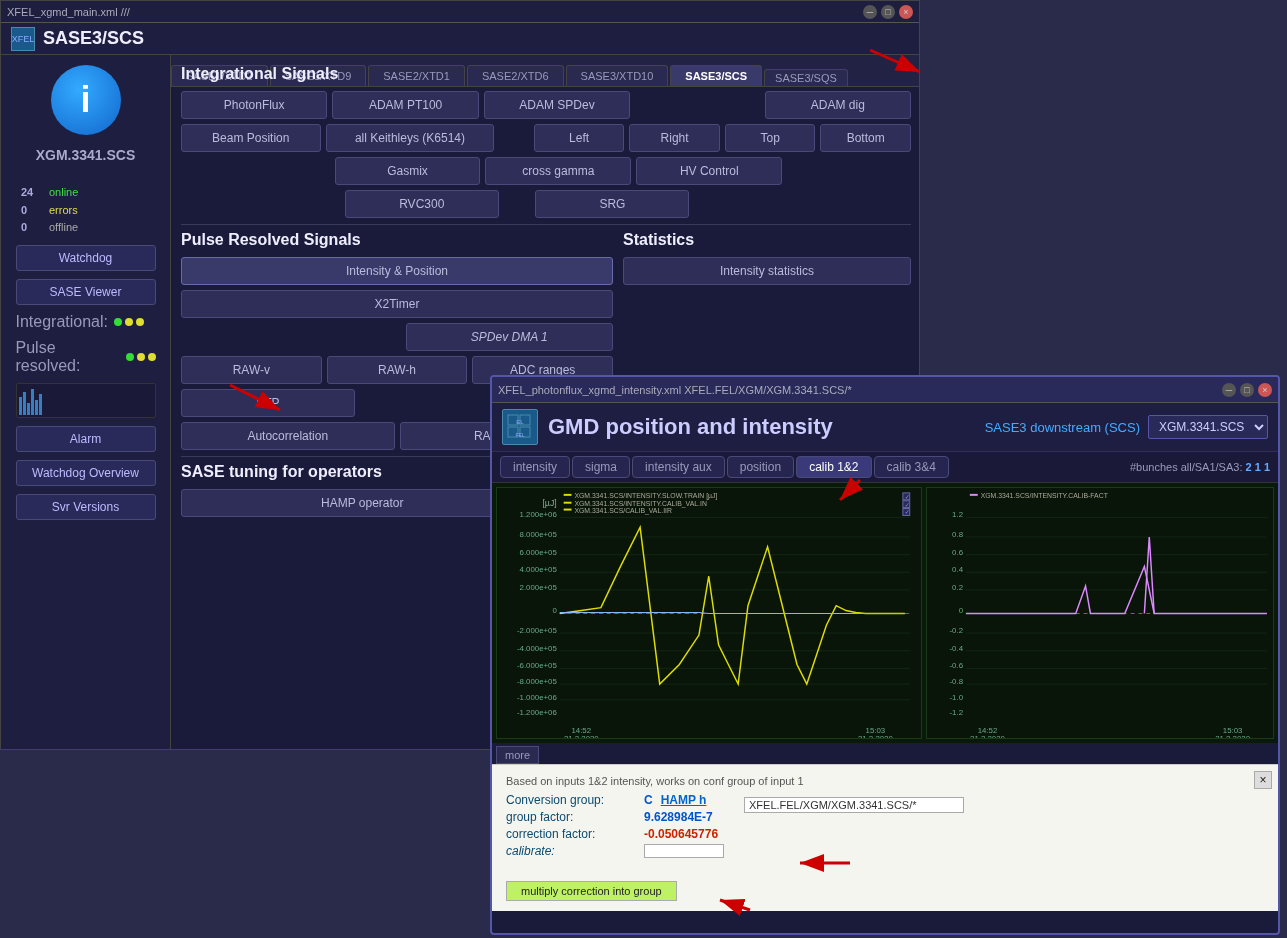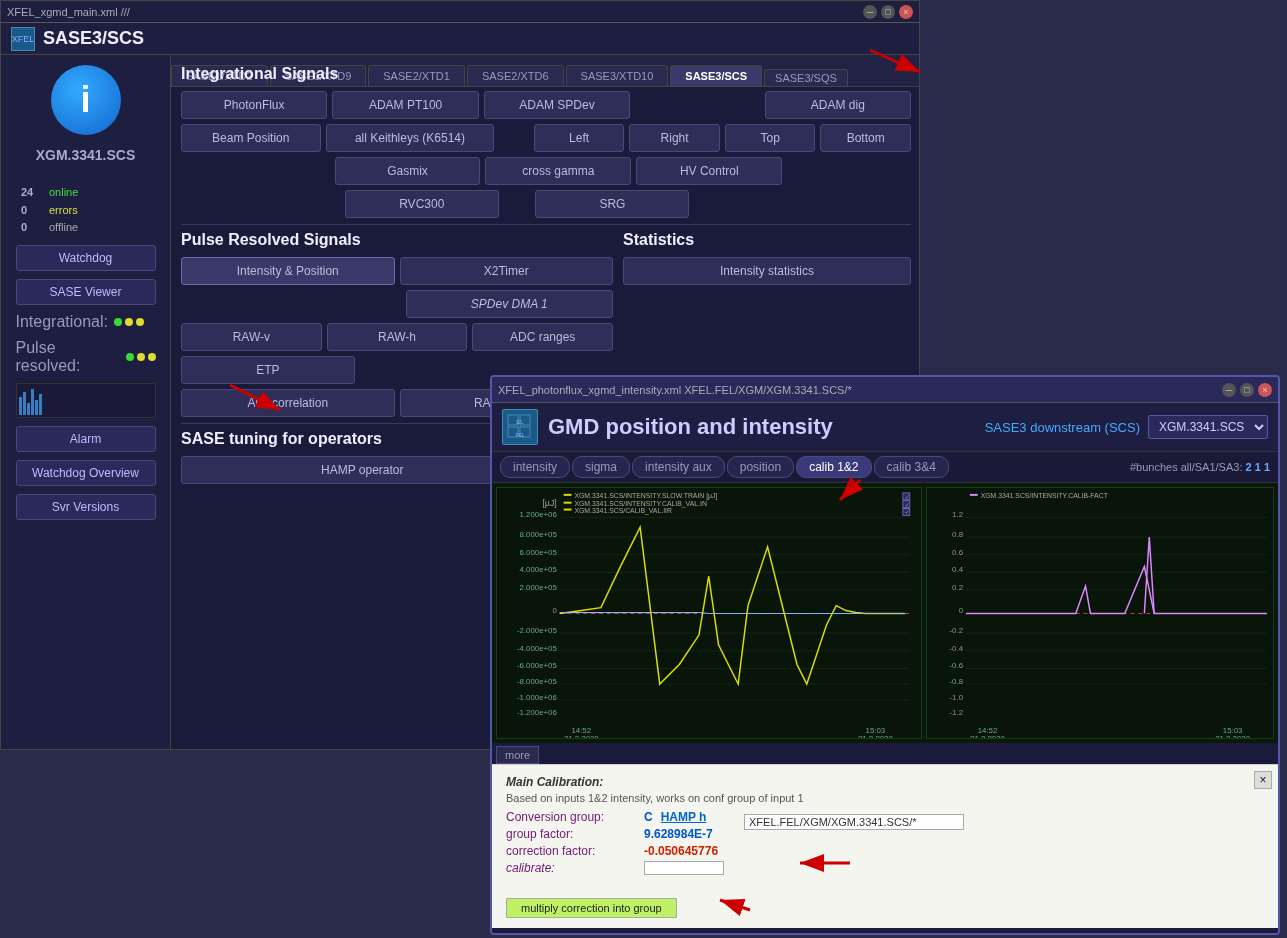--- a/index.html
+++ b/index.html
@@ -275,21 +275,21 @@
       gap: 2px;
       padding: 4px 8px;
       background: #1a1a38;
       border-bottom: 1px solid #333;
       align-items: center;
     }
     .gmd-tab {
       padding: 3px 12px;
       background: #252550;
       border: 1px solid #4a4a7a;
-      border-radius: 10px;
+      border-radius: 4px;
       color: #99b;
       cursor: pointer;
       font-size: 12px;
     }
     .gmd-tab.active {
       background: #3a3a7a;
       color: #fff;
     }
     .gmd-tab-info {
       margin-left: auto;
@@ -358,21 +358,21 @@
       font-size: 11px;
       margin-bottom: 6px;
     }
     .calib-row {
       display: flex;
       align-items: center;
       gap: 8px;
       margin-bottom: 3px;
     }
     .calib-label {
-      color: #701a75;
+      color: #0c4a6e;
       width: 130px;
       font-size: 12px;
     }
     .calib-value {
       color: #0055cc;
       font-weight: bold;
       font-size: 12px;
     }
     .calib-value.red { color: #cc2200; font-weight: bold; }
     .calib-value.blue-link { color: #0066cc; text-decoration: underline; cursor: pointer; }
@@ -577,21 +577,21 @@
         <div style="flex:0.6;"></div>
       </div>
     </div>
 
     <div class="section-divider"></div>
 
     <div style="display:flex;gap:10px;">
 
       <div style="flex:1.2;">
         <div class="section-title">Pulse Resolved Signals</div>
-        <div style="display:flex;gap:5px;margin-bottom:5px;">
+        <div style="display:flex;gap:5px;margin-bottom:5px;flex-direction:column;">
           <div class="signal-btn highlight" style="flex:1;">Intensity &amp; Position</div>
           <div class="signal-btn" style="flex:1;">X2Timer</div>
         </div>
         <div style="display:flex;gap:5px;margin-bottom:5px;justify-content:flex-end;font-style:italic;">
           <div class="signal-btn" style="width:48%;">SPDev DMA 1</div>
         </div>
         <div style="display:flex;gap:5px;margin-bottom:5px;">
           <div class="signal-btn" style="flex:1;">RAW-v</div>
           <div class="signal-btn" style="flex:1;">RAW-h</div>
           <div class="signal-btn" style="flex:1;">ADC ranges</div>
@@ -774,21 +774,20 @@
       </svg>
     </div>
   </div>
 
   <div>
     <span class="more-btn">more</span>
   </div>
 
   <div class="calib-panel">
     <div class="calib-close">×</div>
-    <div class="calib-title">Main Calibration:</div>
     <div class="calib-sub">Based on inputs 1&amp;2 intensity, works on conf group of input 1</div>
 
     <div style="display:flex;gap:20px;">
       <div>
         <div class="calib-row">
           <span class="calib-label">Conversion group:</span>
           <span class="calib-value">C</span>
           <span class="calib-value blue-link">HAMP h</span>
         </div>
         <div class="calib-row">

